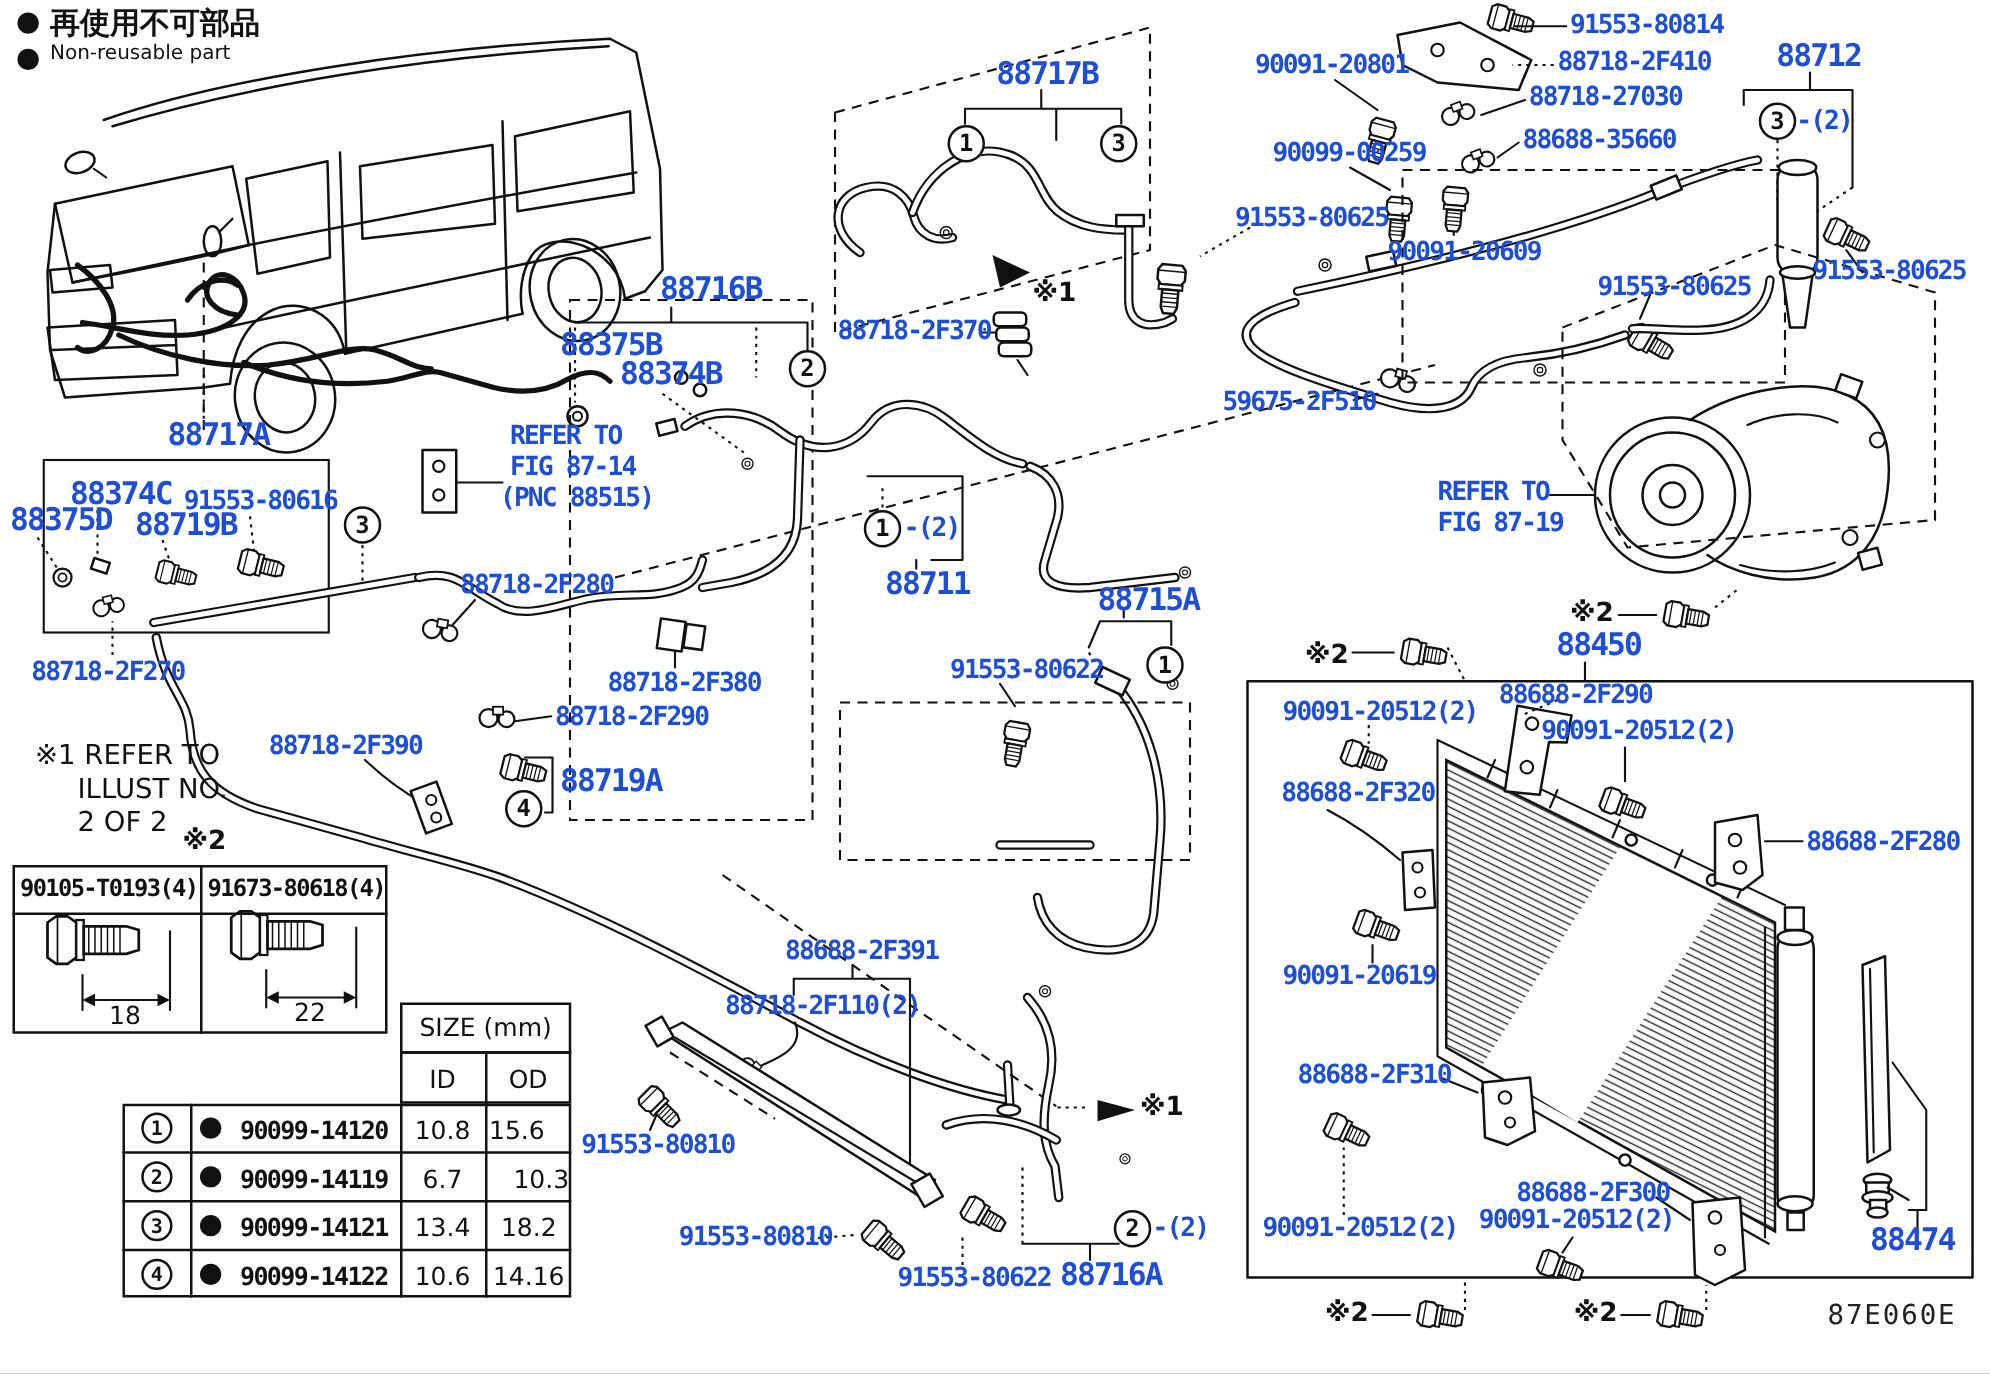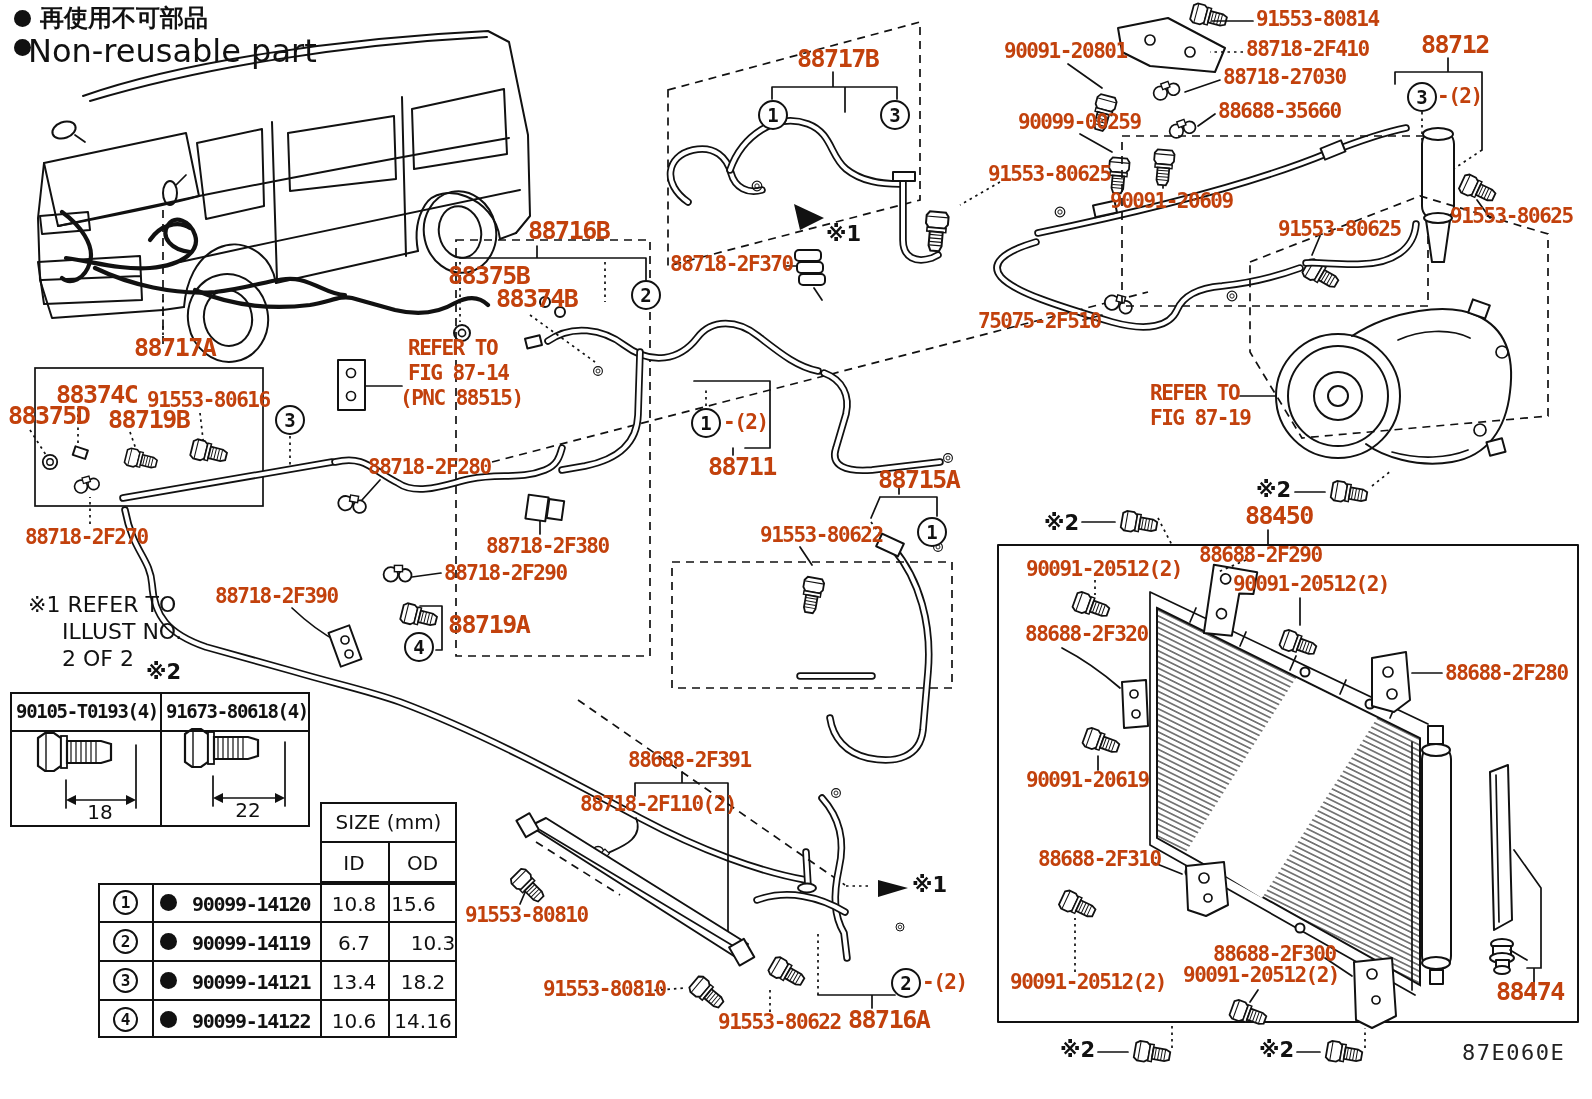--- a/index.html
+++ b/index.html
@@ -1,19 +1,19 @@
 <!DOCTYPE html>
 <html><head>
 <meta charset="utf-8">
 <style>
   html,body{margin:0;padding:0;background:#888;}
   .stage{position:relative;width:1592px;height:1099px;background:#fff;overflow:hidden;
          font-family:"DejaVu Sans Mono",monospace;}
   svg{position:absolute;left:0;top:0;}
-  .pn{position:absolute;font:700 21px/1.05 "DejaVu Sans Mono",monospace;letter-spacing:-1.5px;color:#c2410c;white-space:nowrap;}
+  .pn{position:absolute;font:700 21px/1.05 "DejaVu Sans Mono",monospace;letter-spacing:-1.5px;color:#1d4ed8;white-space:nowrap;}
   .pn-lg{font-size:25px;}
   .nt{position:absolute;font:400 22px/1.18 "DejaVu Sans",sans-serif;color:#111;white-space:nowrap;}
   .jp{font-size:24px;font-weight:600;}
   .star{position:absolute;font:700 21px "DejaVu Sans",sans-serif;color:#111;white-space:nowrap;}
   .code{position:absolute;font:400 22px "DejaVu Sans Mono",monospace;letter-spacing:1.5px;color:#222;}
   .co{position:absolute;width:30px;height:30px;border:2.5px solid #111;border-radius:50%;background:#fff;
       text-align:center;font:700 19px/27px "DejaVu Sans Mono",monospace;color:#111;box-sizing:border-box;}
   .co2{position:absolute;width:25px;height:25px;border:2px solid #111;border-radius:50%;background:#fff;
       text-align:center;font:700 16px/22px "DejaVu Sans Mono",monospace;color:#111;box-sizing:border-box;}
   .dot{position:absolute;width:17px;height:17px;border-radius:50%;background:#111;}
@@ -386,21 +386,21 @@
     <path class="lt" d="M213,776 V806 M285,742 V806"></path>
     <path class="lt" d="M217,798 H281"></path>
         <polygon fill="#111" points="213,798 223,793 223,803"></polygon>
         <polygon fill="#111" points="285,798 275,793 275,803"></polygon>
   </g>
 </svg>
 
 <span class="dot" style="left:14px;top:10px"></span>
 <div class="nt jp" style="left:40px;top:4px">再使用不可部品</div>
 <span class="dot" style="left:14px;top:39px"></span>
-<div class="nt" style="left:28px;top:33px;font-size:32px">Non-reusable part</div>
+<div class="nt" style="left:40px;top:33px;font-size:16px">Non-reusable part</div>
 
 <div class="pn pn-lg" style="left:134px;top:335px">88717A</div>
 <div class="pn pn-lg" style="left:56px;top:382px">88374C</div>
 <div class="pn pn-lg" style="left:8px;top:403px">88375D</div>
 <div class="pn pn-lg" style="left:108px;top:407px">88719B</div>
 <div class="pn" style="left:147px;top:389px">91553-80616</div>
 <div class="pn" style="left:25px;top:526px">88718-2F270</div>
 <div class="pn pn-lg" style="left:528px;top:218px">88716B</div>
 <div class="pn pn-lg" style="left:448px;top:263px">88375B</div>
 <div class="pn pn-lg" style="left:496px;top:286px">88374B</div>
@@ -415,21 +415,21 @@
 <div class="pn" style="left:1004px;top:40px">90091-20801</div>
 <div class="pn" style="left:1018px;top:111px">90099-00259</div>
 <div class="pn" style="left:1110px;top:190px">90091-20609</div>
 <div class="pn" style="left:1256px;top:8px">91553-80814</div>
 <div class="pn" style="left:1246px;top:38px">88718-2F410</div>
 <div class="pn" style="left:1223px;top:66px">88718-27030</div>
 <div class="pn" style="left:1218px;top:100px">88688-35660</div>
 <div class="pn pn-lg" style="left:1421px;top:32px">88712</div>
 <div class="pn" style="left:1278px;top:218px">91553-80625</div>
 <div class="pn" style="left:1450px;top:205px">91553-80625</div>
-<div class="pn" style="left:978px;top:310px">75075-2F510</div>
+<div class="pn" style="left:978px;top:310px">59675-2F510</div>
 <div class="pn pn-lg" style="left:708px;top:454px">88711</div>
 <div class="pn pn-lg" style="left:878px;top:467px">88715A</div>
 <div class="pn" style="left:760px;top:524px">91553-80622</div>
 <div class="pn" style="left:628px;top:749px">88688-2F391</div>
 <div class="pn" style="left:580px;top:793px">88718-2F110(2)</div>
 <div class="pn" style="left:465px;top:904px">91553-80810</div>
 <div class="pn" style="left:543px;top:978px">91553-80810</div>
 <div class="pn" style="left:718px;top:1011px">91553-80622</div>
 <div class="pn pn-lg" style="left:848px;top:1007px">88716A</div>
 <div class="pn pn-lg" style="left:1245px;top:503px">88450</div>

